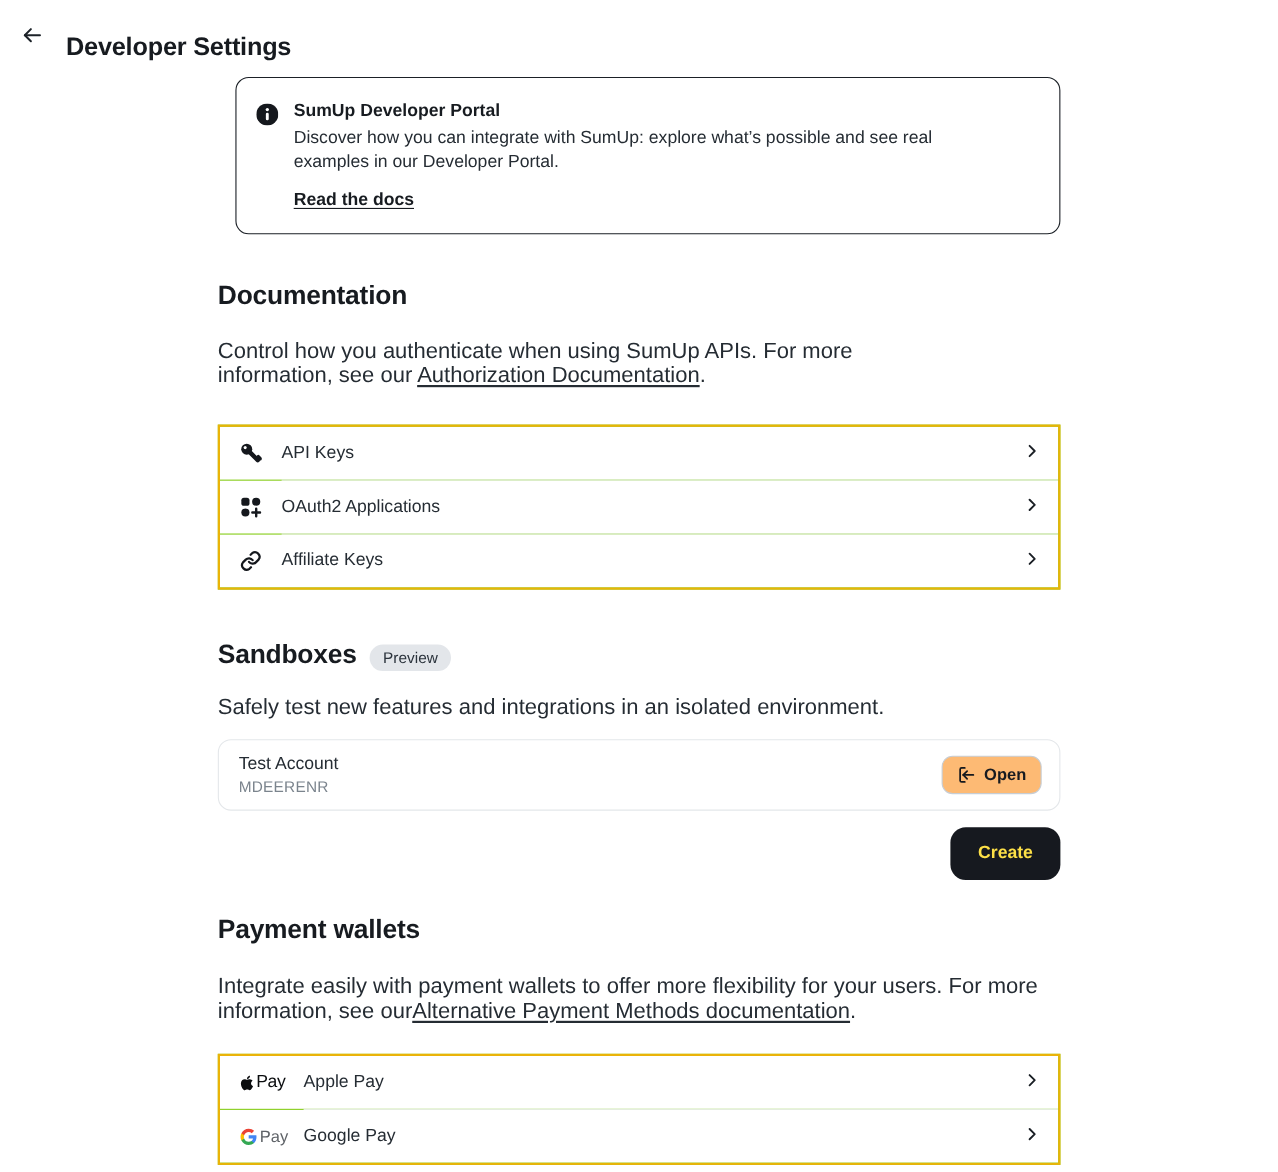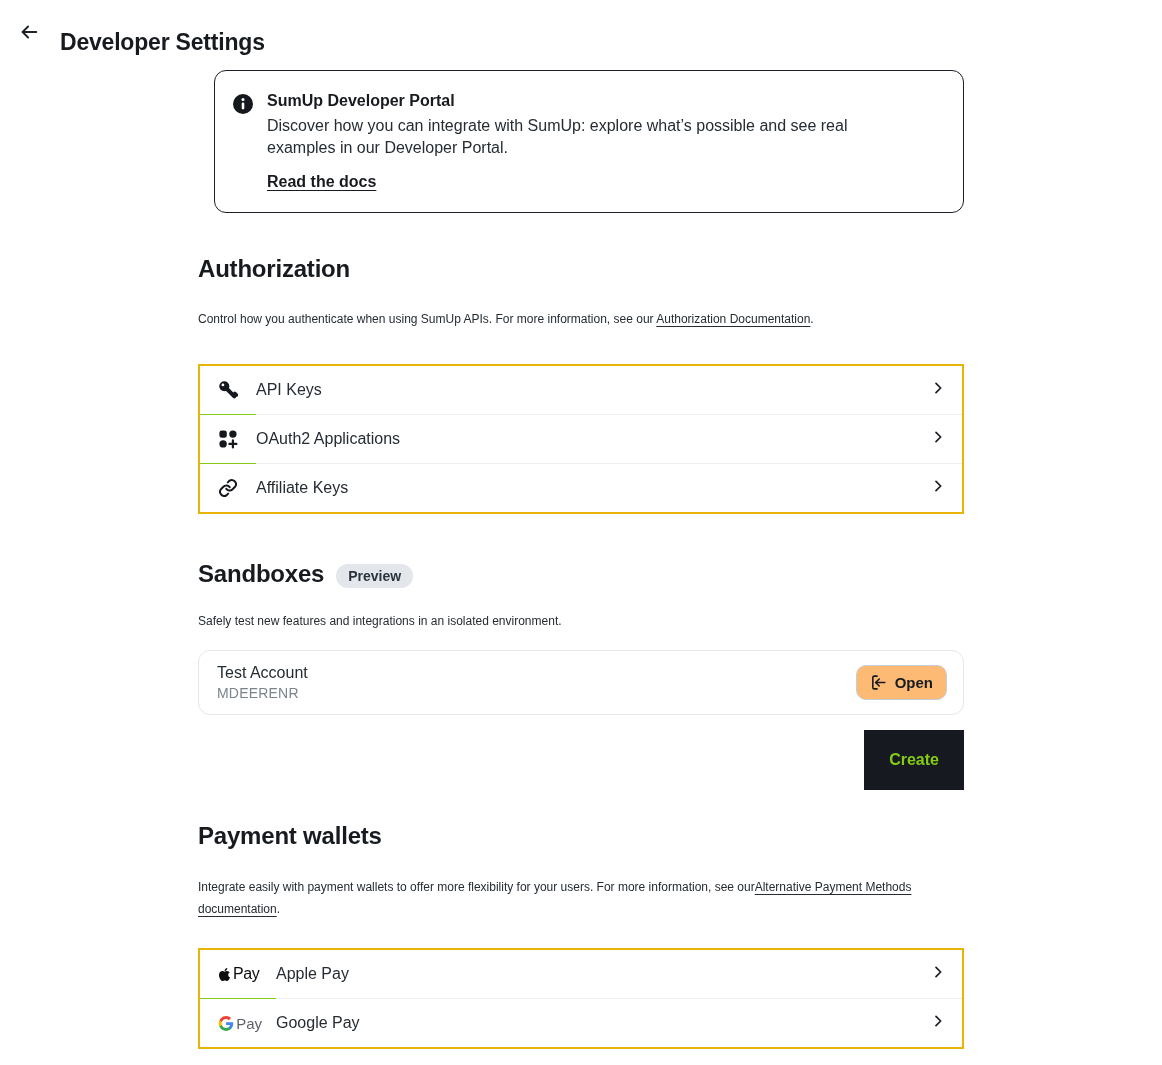--- a/index.html
+++ b/index.html
@@ -69,21 +69,21 @@
     font-size: 24px;
     font-weight: bold;
     letter-spacing: -0.2px;
     color: #171b20;
     display: flex;
     align-items: center;
   }
   .section-auth .section-heading { margin-top: 42px; }
   .section-para {
     margin-top: 25px;
-    font-size: 12px;
+    font-size: 20px;
     line-height: 22px;
     color: #252c33;
     max-width: 660px;
   }
   .inline-link {
     color: #252c33;
     text-decoration: underline;
     text-underline-offset: 3px;
     cursor: pointer;
   }
@@ -117,21 +117,21 @@
     flex: 1 1 auto;
   }
   .list-row .chevron { color: #1b2026; flex: 0 0 auto; }
   .row-divider { height: 1px; background: #eceff1; margin-left: 56px; }
   .row-divider.wallet { margin-left: 76px; }
 
   
   .section-sandboxes .section-heading { margin-top: 46px; gap: 12px; }
   .badge {
     font-size: 14px;
-    font-weight: 700;
+    font-weight: 400;
     letter-spacing: 0;
     color: #2b333c;
     background: #e3e6ea;
     border-radius: 999px;
     padding: 5px 12px;
     line-height: 1;
     position: relative;
     top: 2px;
   }
   .section-sandboxes .section-para { margin-top: 22px; }
@@ -160,24 +160,24 @@
     font-size: 15px;
     font-weight: bold;
     color: #171b20;
     cursor: pointer;
   }
   .open-btn .open-icon { color: #15181d; display: flex; }
 
   .create-row { display: flex; justify-content: flex-end; margin-top: 15px; }
   .create-btn {
     background: #16191f;
-    color: #84cc16;
+    color: #fde047;
     border: none;
-    border-radius: 0;
-    height: 60px;
+    border-radius: 14px;
+    height: 48px;
     padding: 0 25px;
     font-family: inherit;
     font-size: 16px;
     font-weight: bold;
     cursor: pointer;
   }
 
   
   .section-wallets .section-heading { margin-top: 32px; }
   .section-wallets .section-para { margin-top: 26px; max-width: 760px; }
@@ -228,21 +228,21 @@
       </svg>
     </span>
     <div>
       <h3>SumUp Developer Portal</h3>
       <p>Discover how you can integrate with SumUp: explore what’s possible and see real examples in our Developer Portal.</p>
       <a class="docs-link">Read the docs</a>
     </div>
   </div>
 
   <div class="section-auth">
-    <h2 class="section-heading">Authorization</h2>
+    <h2 class="section-heading">Documentation</h2>
     <p class="section-para"><span>Control how you authenticate when using SumUp APIs. For more information, see our </span><a class="inline-link">Authorization Documentation</a><span>.</span></p>
 
     <div class="list-card">
 
       <div class="list-row">
         <span class="row-icon">
           <svg width="20" height="20" viewBox="0 0 20 20" fill="none">
             <circle cx="6.3" cy="6.3" r="5" fill="currentColor"></circle>
             <circle cx="4.9" cy="4.9" r="1.4" fill="#ffffff"></circle>
             <path d="M9.5 9.5 L16.3 16.3" stroke="currentColor" stroke-width="4" stroke-linecap="round"></path>

